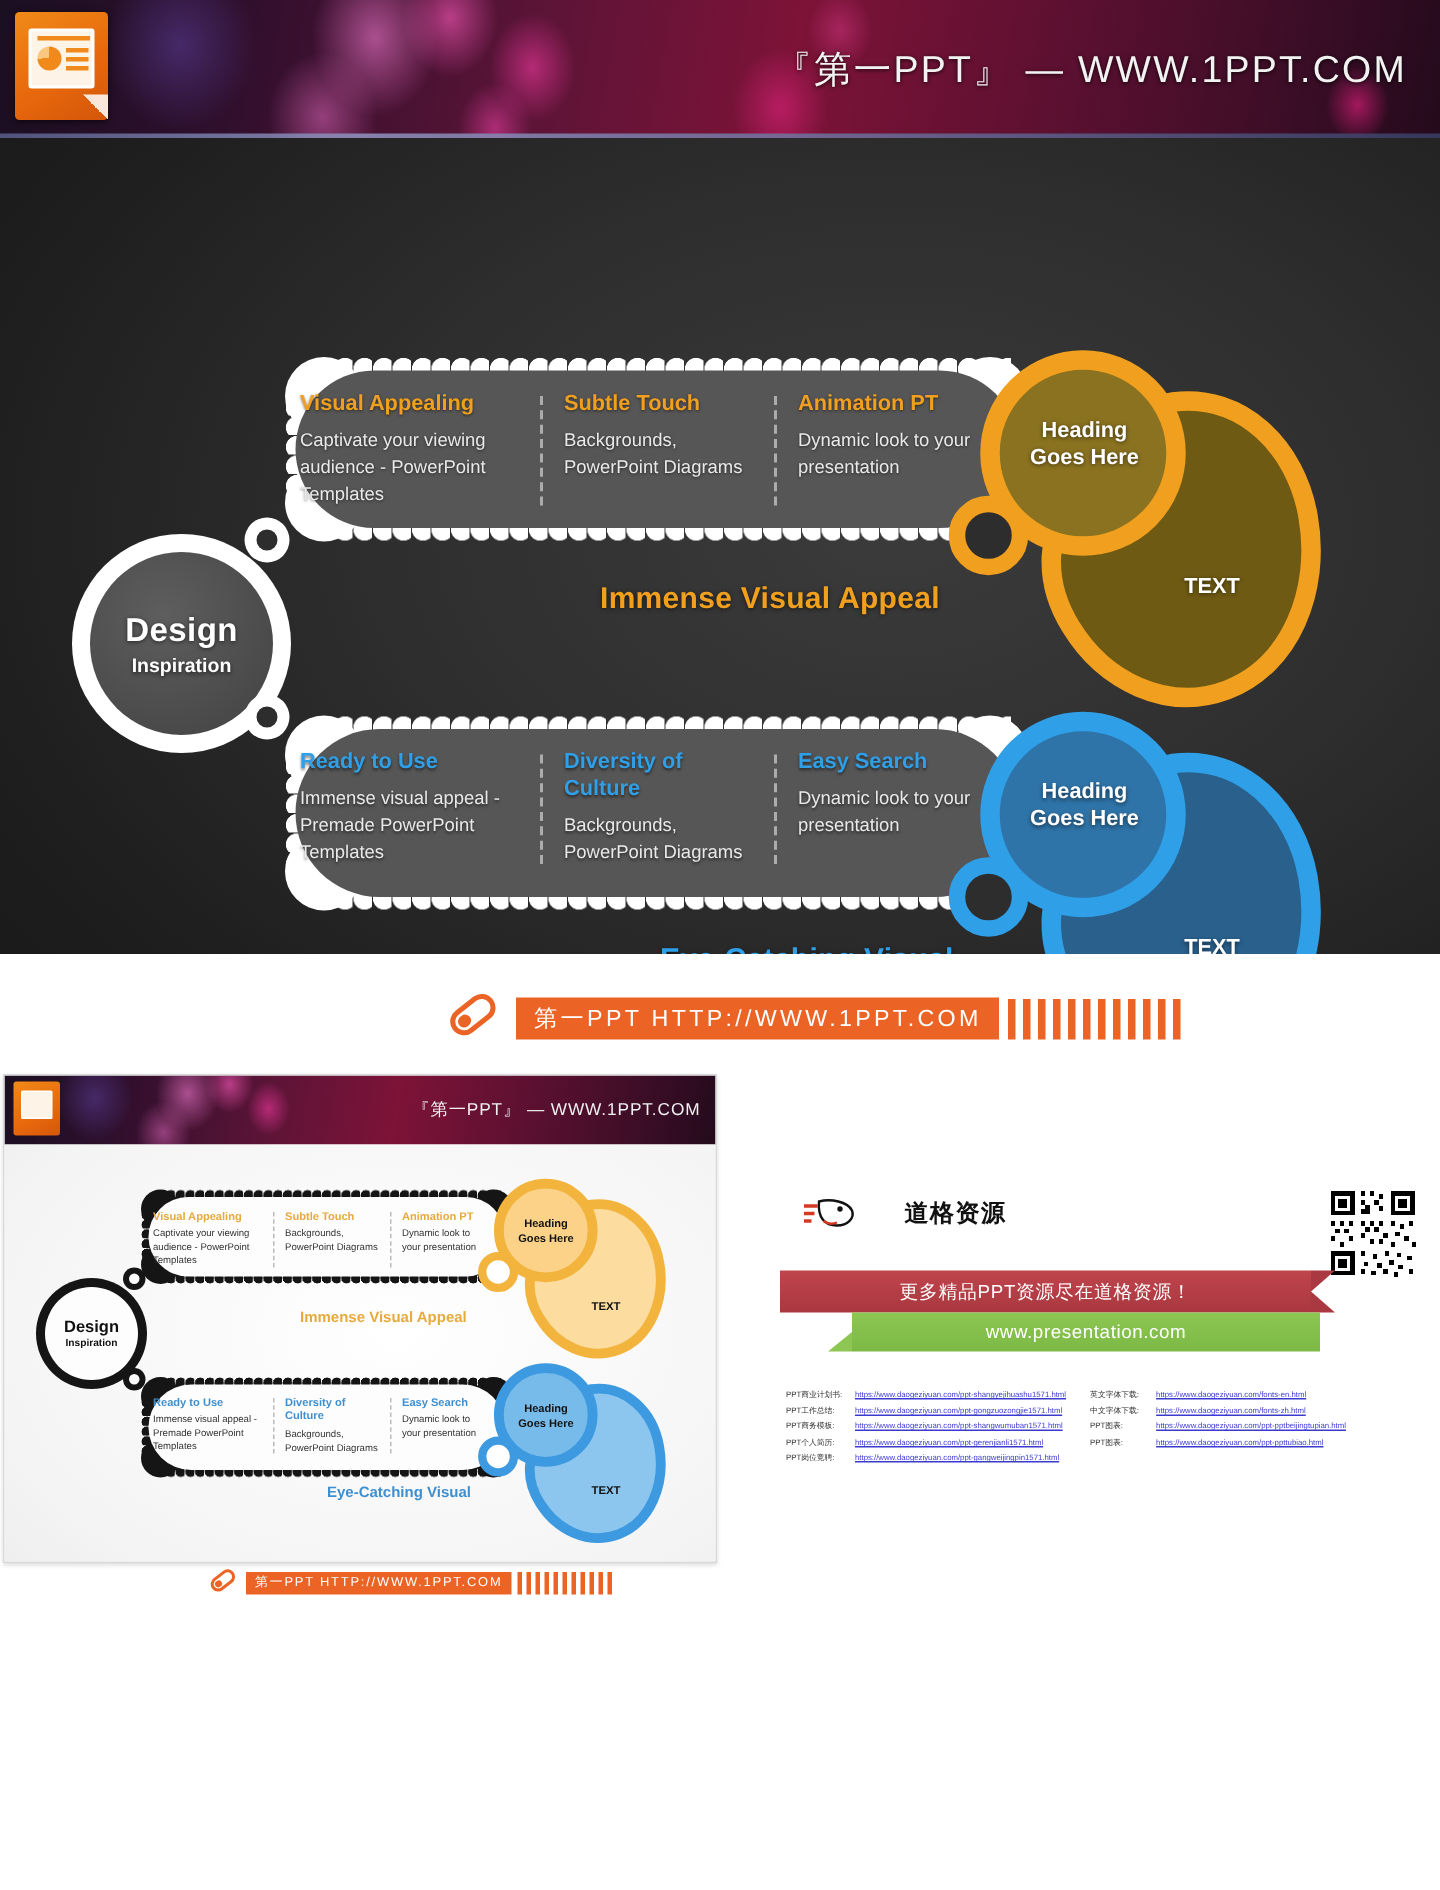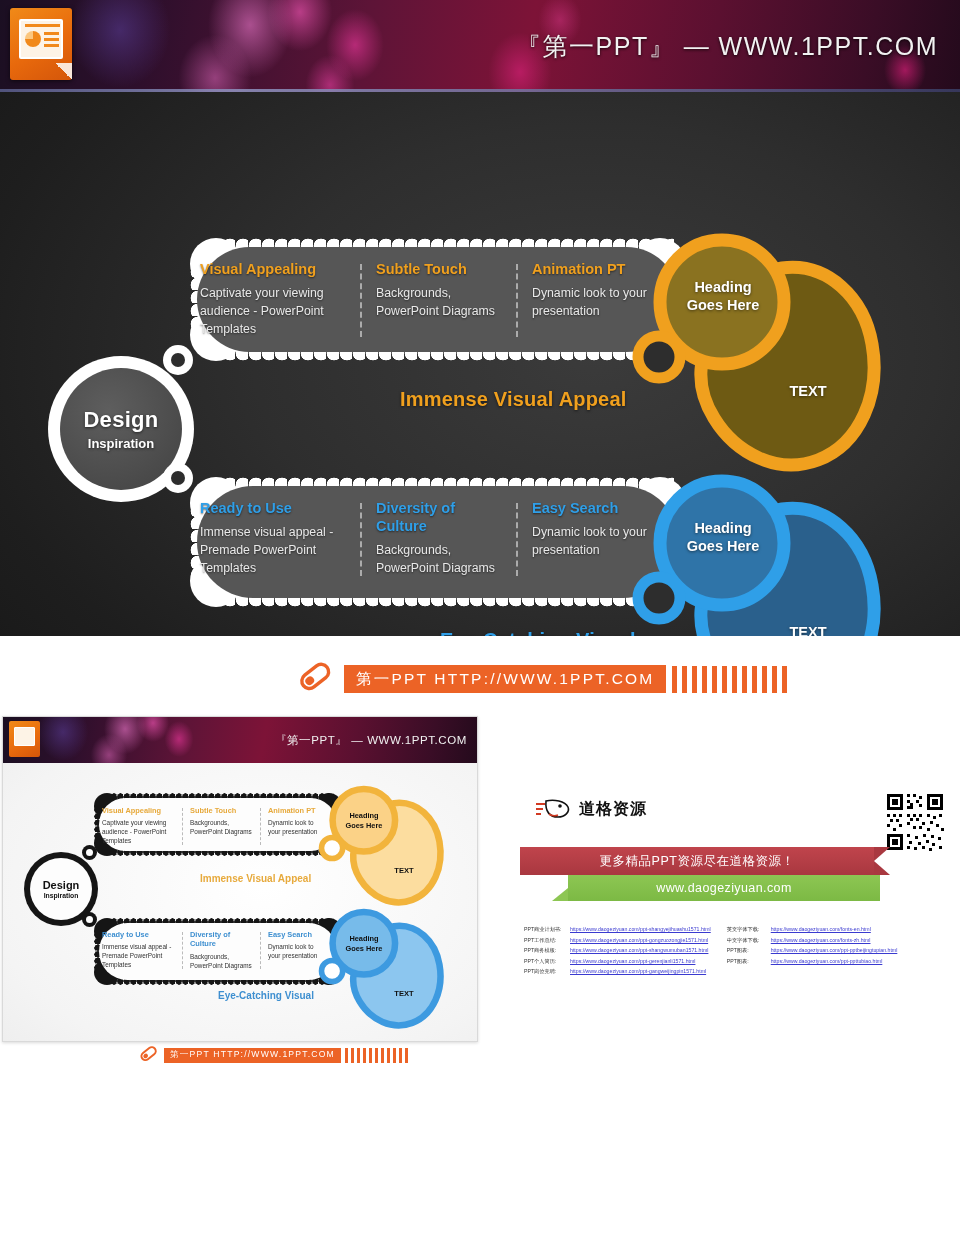--- a/index.html
+++ b/index.html
@@ -239,21 +239,21 @@
   }
   .thumb-foot .u{
     height:15px; background:#ec6326; color:#fff; font-size:8.6px; letter-spacing:1.2px;
     display:flex; align-items:center; padding:0 6px; white-space:nowrap;
   }
   .thumb-foot .tk{ display:flex; margin-left:4px; align-items:center;}
   .thumb-foot .tk i{ display:block; width:3px; height:15px; background:#ec6326; margin-right:3px;}
 
   
   .promo{ position:absolute; left:520px; top:790px; width:440px; }
-  .promo-logo{ position:absolute; left:14px; top:8px; display:flex; align-items:center; }
+  .promo-logo{ position:absolute; left:14px; top:8px; display:flex; align-items:center;gap:24px; }
   .promo-logo .mark{ width:38px; height:22px; position:relative; margin-right:7px;}
   .promo-logo .txt{ font-size:16px; font-weight:bold; color:#111; letter-spacing:1px;}
   .qr{
     position:absolute; right:15px; top:2px; width:60px; height:60px;
     background:#fff;
   }
   .red-band{
     position:absolute; left:0; top:57px; width:354px; height:28px;
     background:linear-gradient(180deg,#c0444c,#a93840);
     display:flex; align-items:center; justify-content:center;
@@ -654,21 +654,21 @@
       </g>
     </svg>
   </div>
 
   <div class="red-arrow"></div>
   <div class="red-band">
     <span>更多精品PPT资源尽在道格资源！</span>
   </div>
   <div class="green-arrow"></div>
   <div class="green-band">
-    <span>www.daogeziyuan.com</span>
+    <span>www.presentation.com</span>
   </div>
 </div>
 
 <div class="links">
   <div class="lcol left">
     <div class="lrow">
       <span class="lb">PPT商业计划书:</span>
       <span class="lk">https://www.daogeziyuan.com/ppt-shangyejihuashu1571.html</span>
     </div>
     <div class="lrow">

